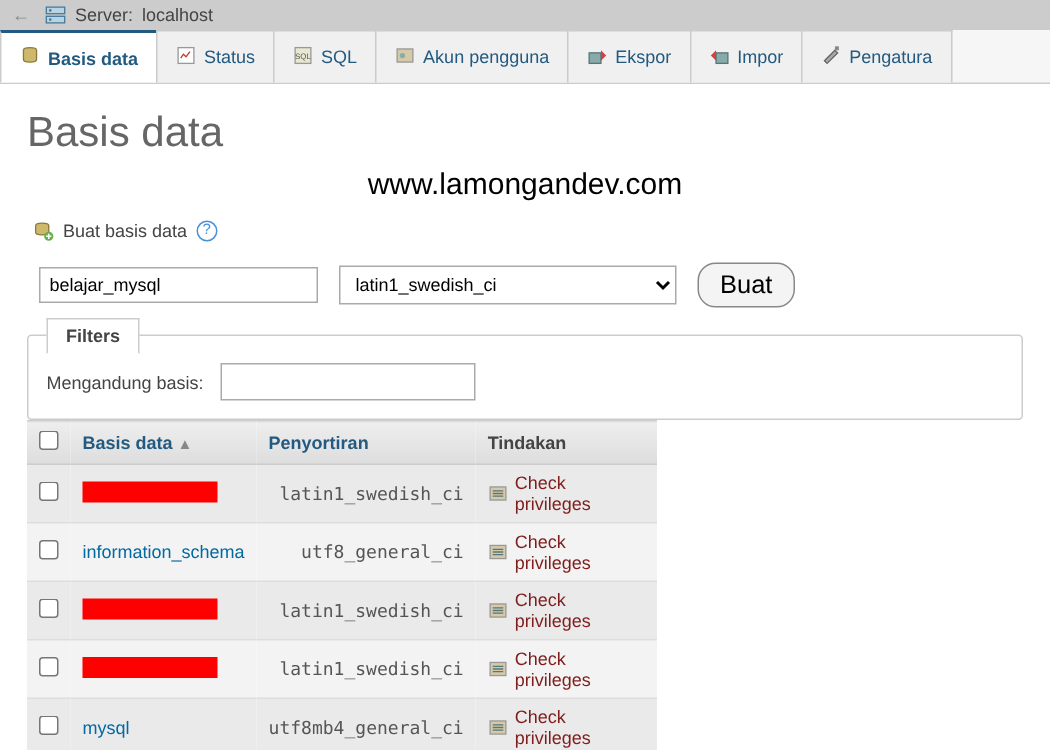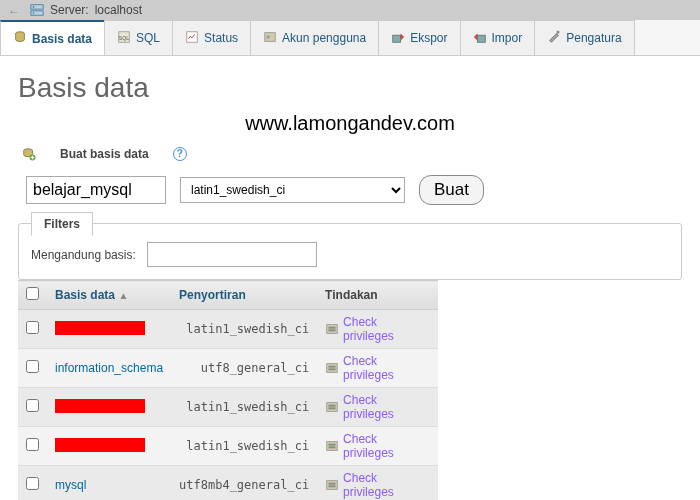--- a/index.html
+++ b/index.html
@@ -11,41 +11,41 @@
 .tabs { display: flex; border-bottom: 1px solid #ccc; background: #f6f6f6; }
 .tab { display: flex; align-items: center; gap: 5px; padding: 8px 12px; border: 1px solid #ccc; border-bottom: none; margin-right: -1px; background: #f0f0f0; cursor: pointer; font-size: 12px; color: #235a81; }
 .tab.active { background: #fff; border-top: 2px solid #235a81; font-weight: bold; }
 
 .content { padding: 16px 18px; }
 
 h1 { font-size: 28px; font-weight: normal; color: #666; margin-bottom: 8px; }
 
 .watermark { text-align: center; font-size: 20px; font-weight: normal; color: #000; margin-bottom: 10px; }
 
-.section-title { display: flex; align-items: center; gap: 24px; font-weight: bold; color: #444; margin: 12px 0 14px 4px; }
+.section-title { display: flex; align-items: center; gap: 6px; font-weight: normal; color: #444; margin: 12px 0 14px 4px; }
 
 .create-row { display: flex; align-items: center; gap: 14px; margin: 0 0 18px 8px; }
-.create-row input[type=text] { width: 140px; padding: 4px 6px; border: 1px solid #aaa; font-size: 16px; }
+.create-row input[type=text] { width: 186px; padding: 4px 6px; border: 1px solid #aaa; font-size: 12px; }
 .create-row select { width: 225px; padding: 4px 6px; border: 1px solid #aaa; font-size: 12px; background: #fff; }
 .btn { padding: 4px 14px; border: 1px solid #888; border-radius: 12px; background: #f4f4f4; cursor: pointer; font-size: 17px; }
 
 .filters-box { border: 1px solid #ccc; padding: 18px 12px 12px; position: relative; margin-bottom: 0; border-radius: 3px; }
 .filters-tab { position: absolute; top: -12px; left: 12px; background: #fff; border: 1px solid #ccc; border-bottom: 1px solid #fff; padding: 4px 12px; font-weight: bold; }
 .filters-box input[type=text] { width: 170px; padding: 4px 6px; border: 1px solid #aaa; margin-left: 8px; }
 
 table { width: 420px; border-collapse: collapse; }
 th { text-align: left; padding: 6px 8px; border-top: 1px solid #ccc; border-bottom: 1px solid #ccc; background: linear-gradient(#eee,#ddd); font-size: 12px; }
 th.sortable { color: #235a81; cursor: pointer; }
 th.sortable .sort-arrow { color: #888; font-size: 10px; }
 td { padding: 5px 8px; border-bottom: 1px solid #ddd; vertical-align: middle; }
 tr:nth-child(even) td { background: #f3f3f3; }
 tr:nth-child(odd) td { background: #eaeaea; }
 td.dbname a { color: #0369a1; text-decoration: none; }
 td.collation { font-family: monospace; color: #555; text-align: right; }
-td.action a { color: #8b5cf6; text-decoration: none; display: inline-flex; align-items: center; gap: 4px; }
+td.action a { color: #7f1d1d; text-decoration: none; display: inline-flex; align-items: center; gap: 4px; }
 .redact { display: inline-block; width: 90px; height: 14px; background: #f00; }
 
 .icon-svg { width: 14px; height: 14px; flex-shrink: 0; }
 .help-icon { display:inline-block; width:14px; height:14px; border:1px solid #4a90d9; border-radius:50%; color:#4a90d9; font-size:10px; text-align:center; line-height:12px; }
 </style>
 </head>
 <body>
 
 <div class="topbar">
   <span class="arrow">←</span>
@@ -62,31 +62,31 @@
 <div class="tabs" id="tabs">
     <div class="tab active">
       <span><svg class="icon-svg" viewBox="0 0 16 16">
           <ellipse cx="8" cy="4" rx="5" ry="2" fill="#cdb86b" stroke="#8a7a3a"></ellipse>
           <path d="M3 4 v7 a5 2 0 0 0 10 0 v-7" fill="#cdb86b" stroke="#8a7a3a"></path>
         </svg></span>
       <span>Basis data</span>
     </div>
     <div class="tab">
       <span><svg class="icon-svg" viewBox="0 0 16 16">
+          <rect x="2" y="2" width="12" height="12" fill="#fff" stroke="#999"></rect>
+          <path d="M4 10 l2 -3 l2 2 l3 -4" stroke="#c0392b" fill="none"></path>
+        </svg></span>
+      <span>Status</span>
+    </div>
+    <div class="tab">
+      <span><svg class="icon-svg" viewBox="0 0 16 16">
           <rect x="2" y="2" width="12" height="12" fill="#e8e8d0" stroke="#999"></rect>
           <text x="8" y="11" font-size="6" text-anchor="middle" fill="#555">SQL</text>
         </svg></span>
       <span>SQL</span>
-    </div>
-    <div class="tab">
-      <span><svg class="icon-svg" viewBox="0 0 16 16">
-          <rect x="2" y="2" width="12" height="12" fill="#fff" stroke="#999"></rect>
-          <path d="M4 10 l2 -3 l2 2 l3 -4" stroke="#c0392b" fill="none"></path>
-        </svg></span>
-      <span>Status</span>
     </div>
     <div class="tab">
       <span><svg class="icon-svg" viewBox="0 0 16 16">
           <rect x="2" y="3" width="12" height="10" fill="#d6c9a8" stroke="#999"></rect>
           <circle cx="6" cy="8" r="2" fill="#8aa"></circle>
         </svg></span>
       <span>Akun pengguna</span>
     </div>
     <div class="tab">
       <span><svg class="icon-svg" viewBox="0 0 16 16">

